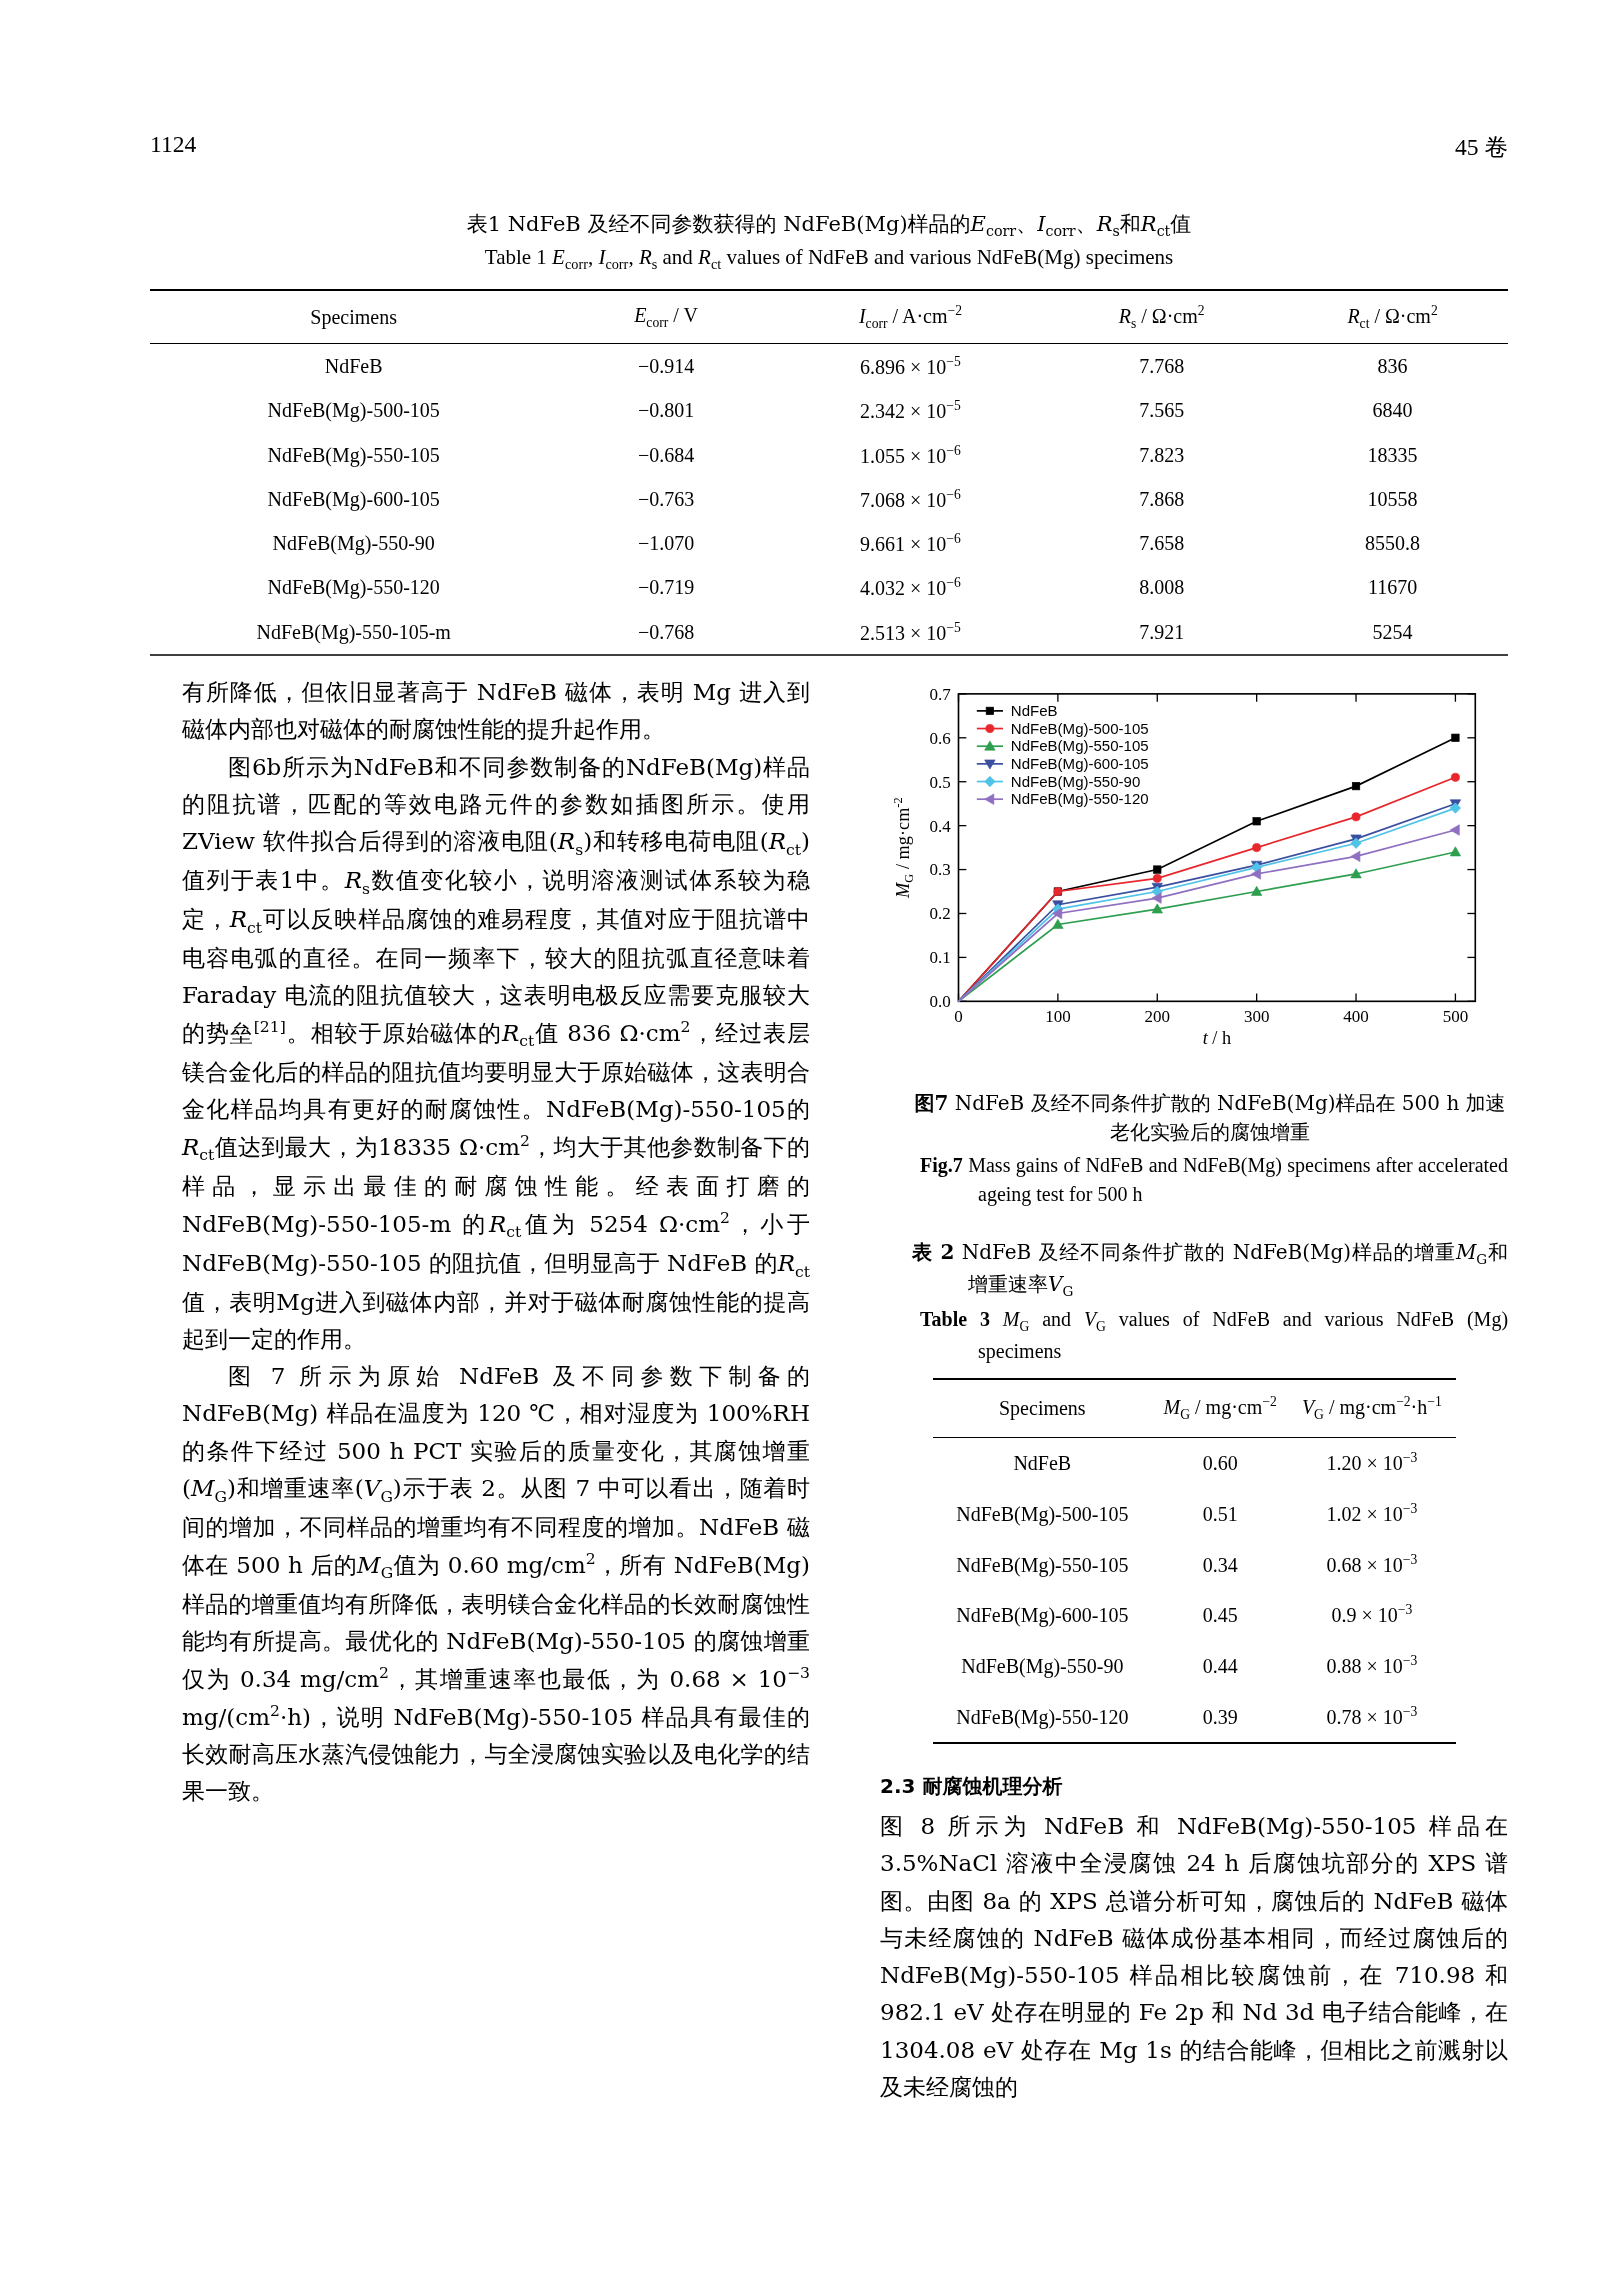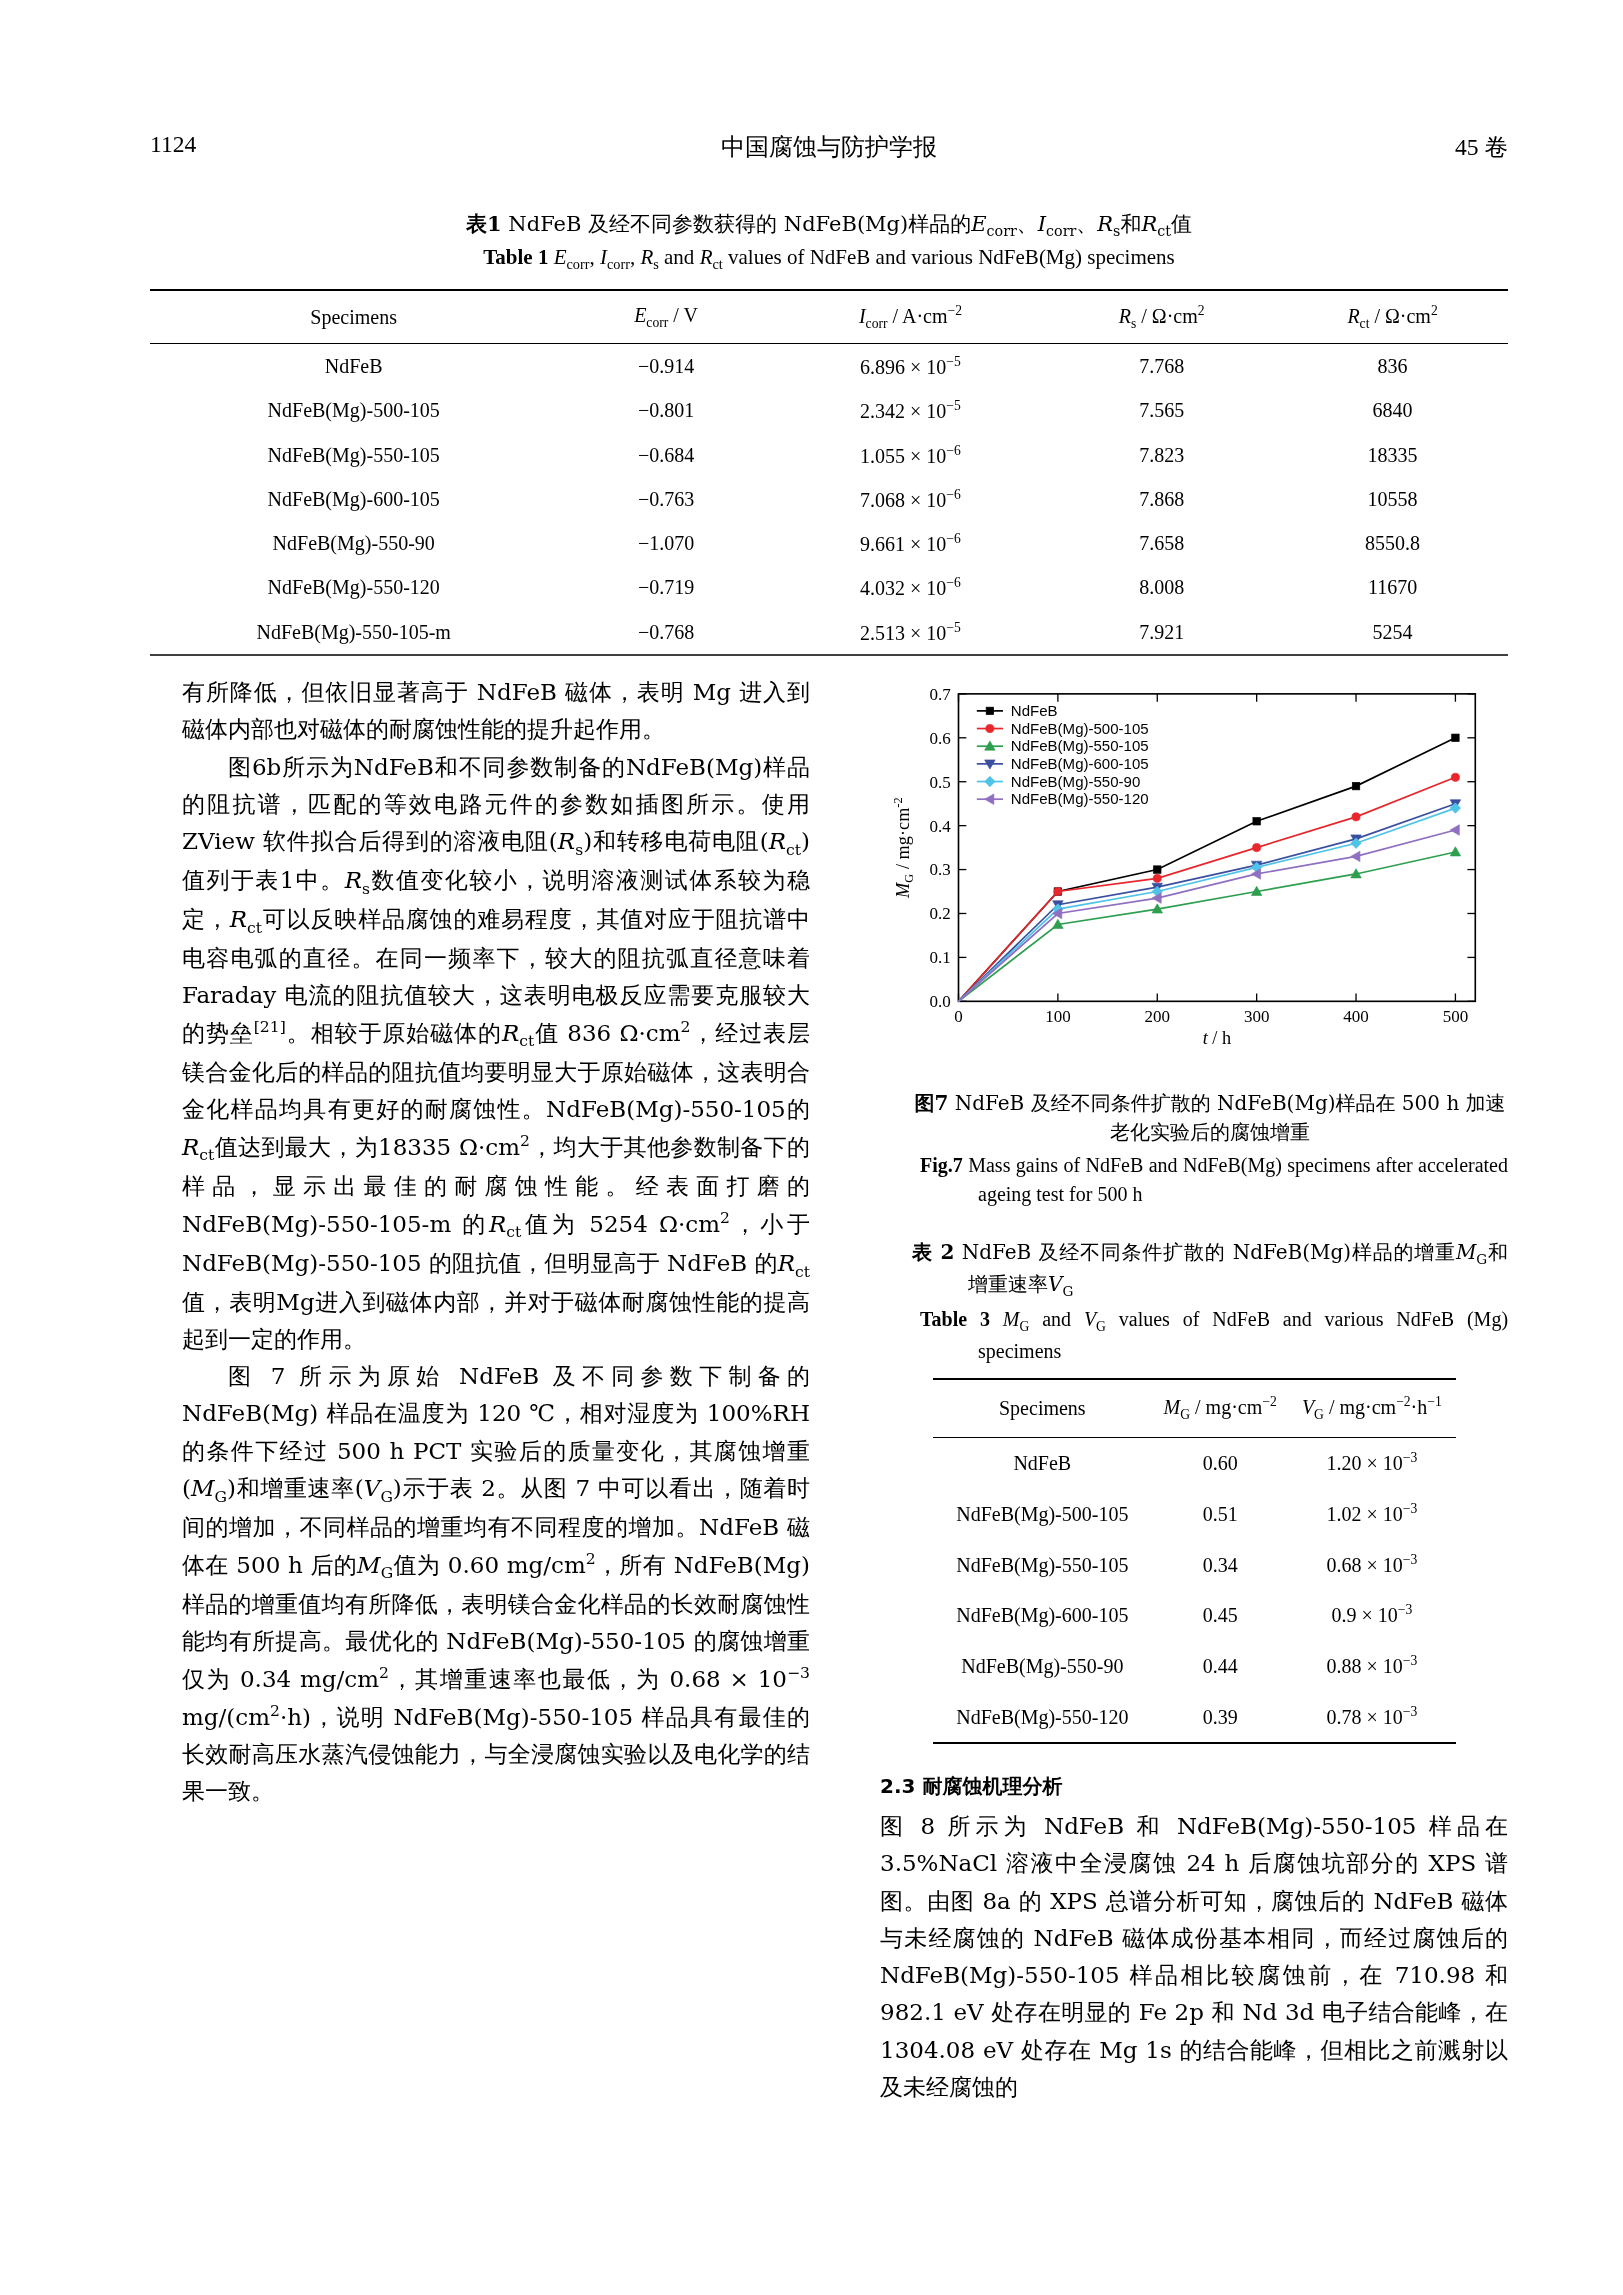--- a/index.html
+++ b/index.html
@@ -52,21 +52,21 @@
     width: 1358px;
   }
   .tbl-caption {
     text-align: center;
     font-size: 21px;
     line-height: 1.45;
   }
   .tbl-caption .cn {
     font-family: "DejaVu Serif", serif;
   }
-  .tbl-caption b { font-weight: bold; }
+  .tbl-caption b { font-weight: normal; }
   .it { font-style: italic; }
   sub { font-size: 0.68em; }
   sup { font-size: 0.68em; }
 
   table.dat {
     border-collapse: collapse;
     width: 100%;
     font-size: 20px;
   }
   table.dat th, table.dat td {
@@ -165,21 +165,20 @@
     margin: 26px 0 5.2px 0;
   }
 </style>
 </head>
 <body>
 
 <div class="page">
 
   <div class="runhead">
     <span class="left">1124</span>
-    <span class="center">中国腐蚀与防护学报</span>
     <span class="right">45 卷</span>
   </div>
 
   <div class="table1-block">
     <div class="tbl-caption">
       <span class="cn"><b>表1</b>
       <span>NdFeB 及经不同参数获得的 NdFeB(Mg)样品的</span><span class="it">E</span><sub>corr</sub>、<span class="it">I</span><sub>corr</sub>、<span class="it">R</span><sub>s</sub>和<span class="it">R</span><sub>ct</sub><span>值</span></span>
     </div>
     <div class="tbl-caption">
       <b>Table 1</b>

